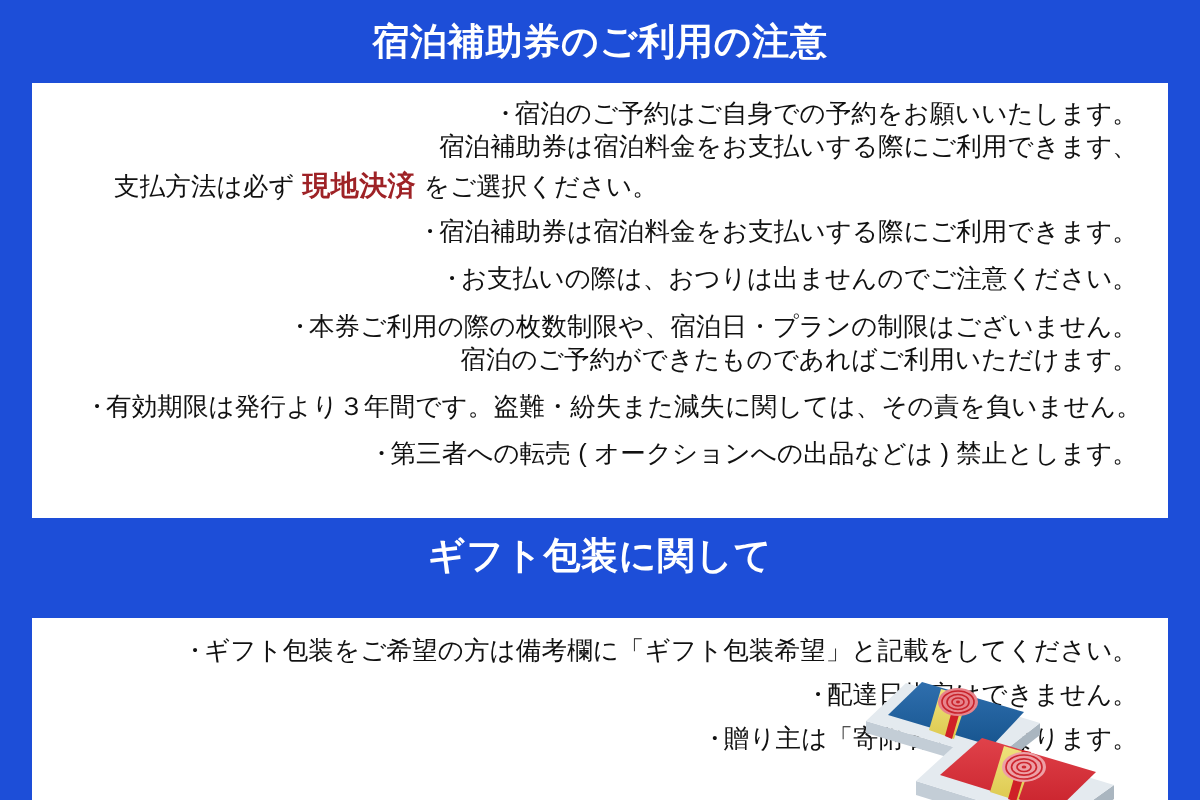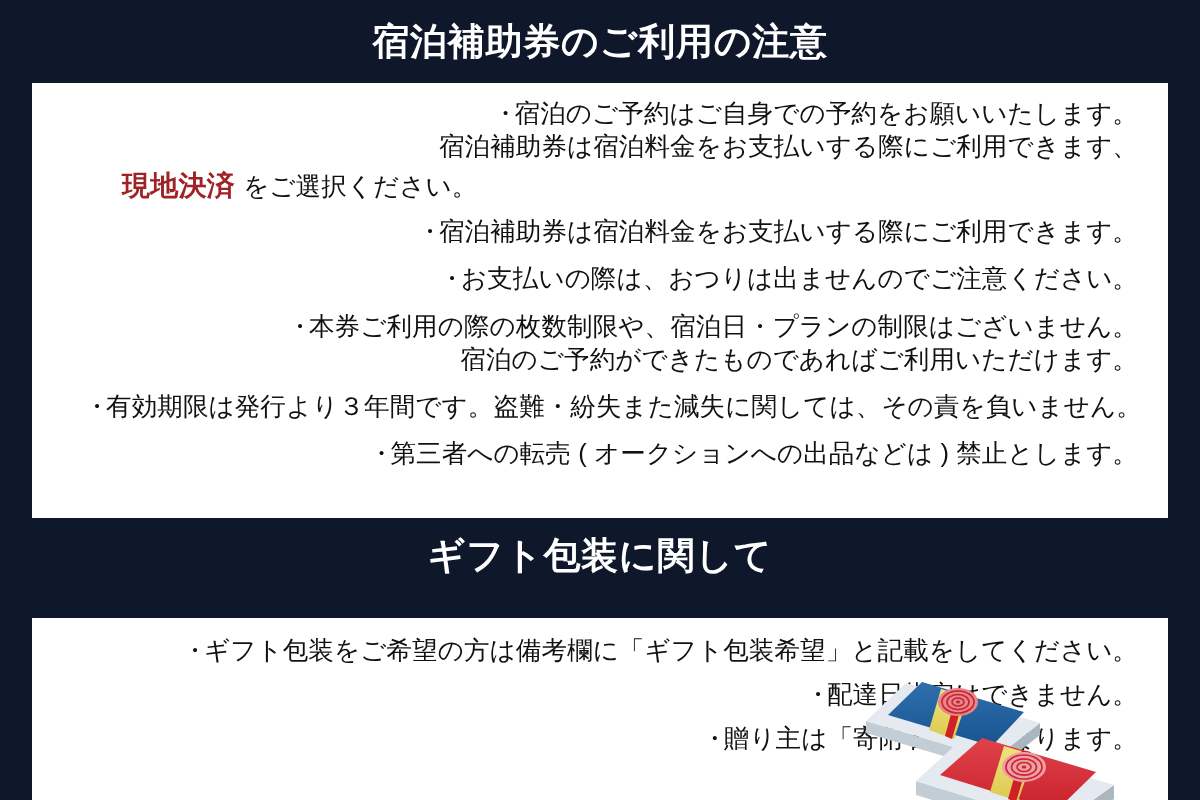--- a/index.html
+++ b/index.html
@@ -7,21 +7,21 @@
     padding: 0;
     background: #ffffff;
   }
   body {
     font-family: "Liberation Sans", "DejaVu Sans", sans-serif;
   }
   .page {
     position: relative;
     width: 1200px;
     height: 800px;
-    background: #0f172a;
+    background: #1d4ed8;
     overflow: hidden;
     box-sizing: border-box;
   }
 
   
   .band {
     width: 100%;
     text-align: center;
     color: #ffffff;
     font-weight: bold;
@@ -112,20 +112,21 @@
   <div class="band band-1">
     <span>宿泊補助券のご利用の注意</span>
   </div>
 
   <div class="panel panel-1">
 
     <div class="note-block tight">
       <div class="note"><span class="bullet">・</span><span>宿泊のご予約はご自身での予約をお願いいたします。</span></div>
       <div class="note indent"><span>宿泊補助券は宿泊料金をお支払いする際にご利用できます、</span></div>
       <div class="line-emph">
+        <span class="pre note">支払方法は必ず</span>
         <span class="emphasis">現地決済</span>
         <span class="post note">をご選択ください。</span>
       </div>
     </div>
 
     <div class="note-block">
       <div class="note"><span class="bullet">・</span><span>宿泊補助券は宿泊料金をお支払いする際にご利用できます。</span></div>
     </div>
 
     <div class="note-block">

